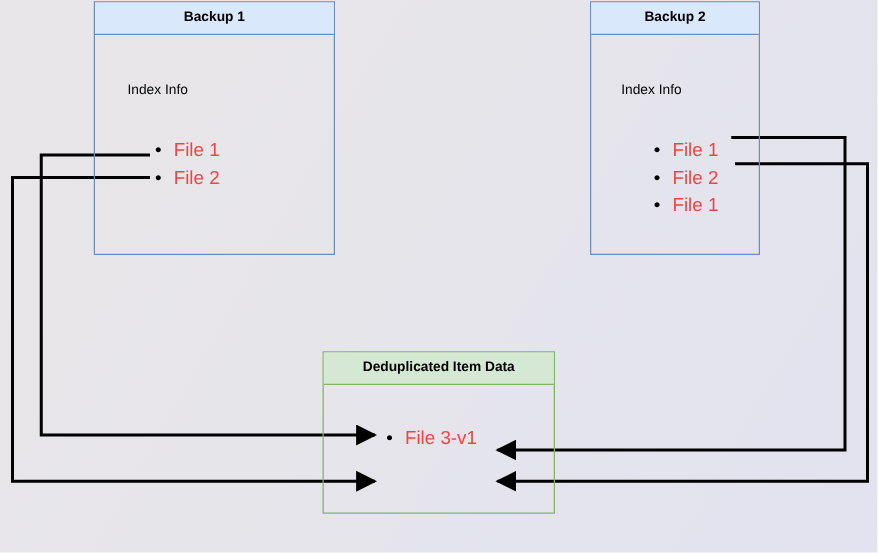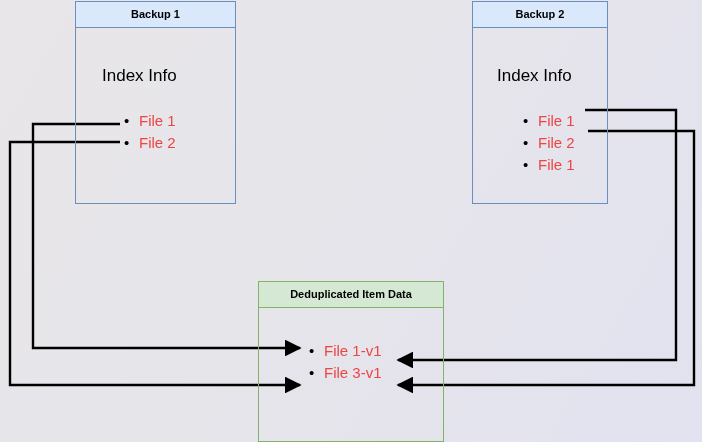--- a/index.html
+++ b/index.html
@@ -59,21 +59,21 @@
   .header-green {
     background: #d5e8d4;
     border-bottom-color: #82b366;
   }
   .node-body {
     position: relative;
     width: 100%;
   }
   .body-label {
     position: absolute;
-    font-size: 17px;
+    font-size: 11px;
     color: #000000;
     white-space: nowrap;
   }
   .file-list {
     position: absolute;
     margin: 0;
     padding: 0;
     list-style: none;
   }
   .file-list li {
@@ -87,29 +87,29 @@
   .file-list li::before {
     content: "\2022";
     position: absolute;
     left: 0;
     top: 0;
     font-size: 15px;
     line-height: 22px;
     color: #000000;
   }
   
-  #backup1 { left: 75px; top: 1px; width: 161px; height: 203px; }
+  #backup1 { left: 75px; top: 1px; width: 193px; height: 203px; }
   #backup1 .body-label { left: 26px; top: 38px; }
   #backup1 .file-list { left: 48px; top: 82px; }
   
   #backup2 { left: 472px; top: 1px; width: 136px; height: 203px; }
   #backup2 .body-label { left: 24px; top: 38px; }
   #backup2 .file-list { left: 50px; top: 82px; }
   
-  #dedup { left: 258px; top: 281px; width: 186px; height: 161px; }
+  #dedup { left: 258px; top: 281px; width: 186px; height: 130px; }
   #dedup .file-list { left: 50px; top: 32px; }
 </style>
 </head>
 <body>
 
 <div id="canvas">
 
   <svg class="connectors" viewBox="0 0 702 442" width="702" height="442">
     <defs>
       <marker id="arrowEnd" viewBox="0 0 10 10" refX="9" refY="5" markerWidth="7" markerHeight="7" orient="auto-start-reverse">
@@ -146,19 +146,18 @@
         <li>File 2</li>
         <li>File 1</li>
       </ul>
     </div>
   </div>
 
   <div class="node node-green" id="dedup">
     <div class="node-header header-green">Deduplicated Item Data</div>
     <div class="node-body">
       <ul class="file-list">
-        <li>File 1-v1</li>
         <li>File 3-v1</li>
       </ul>
     </div>
   </div>
 
 </div>
 
 </body></html>

